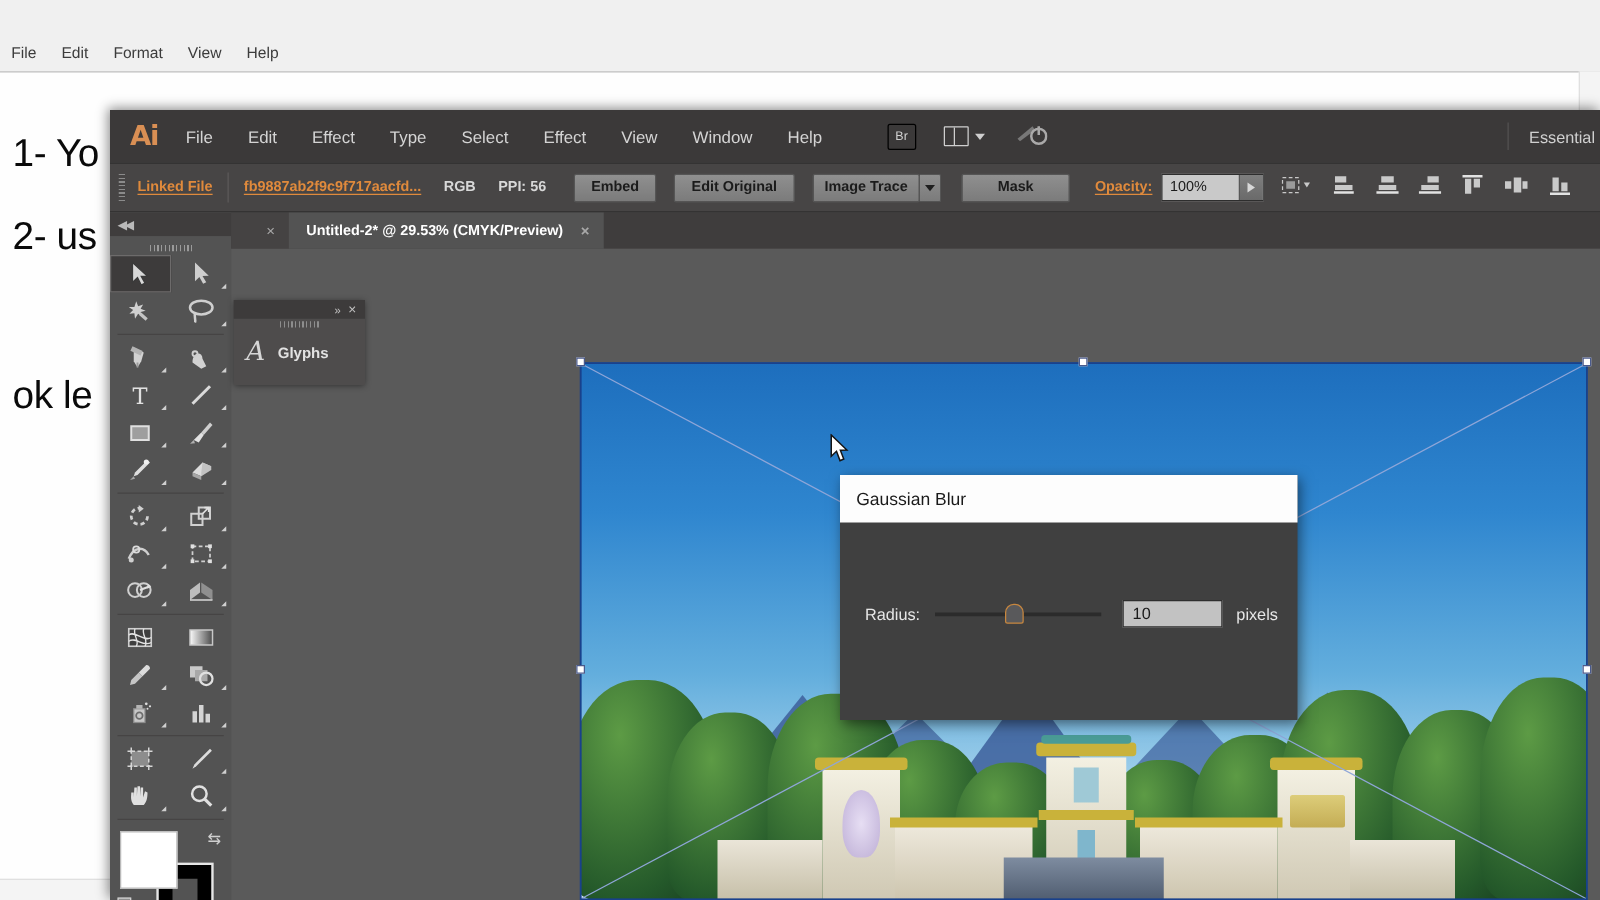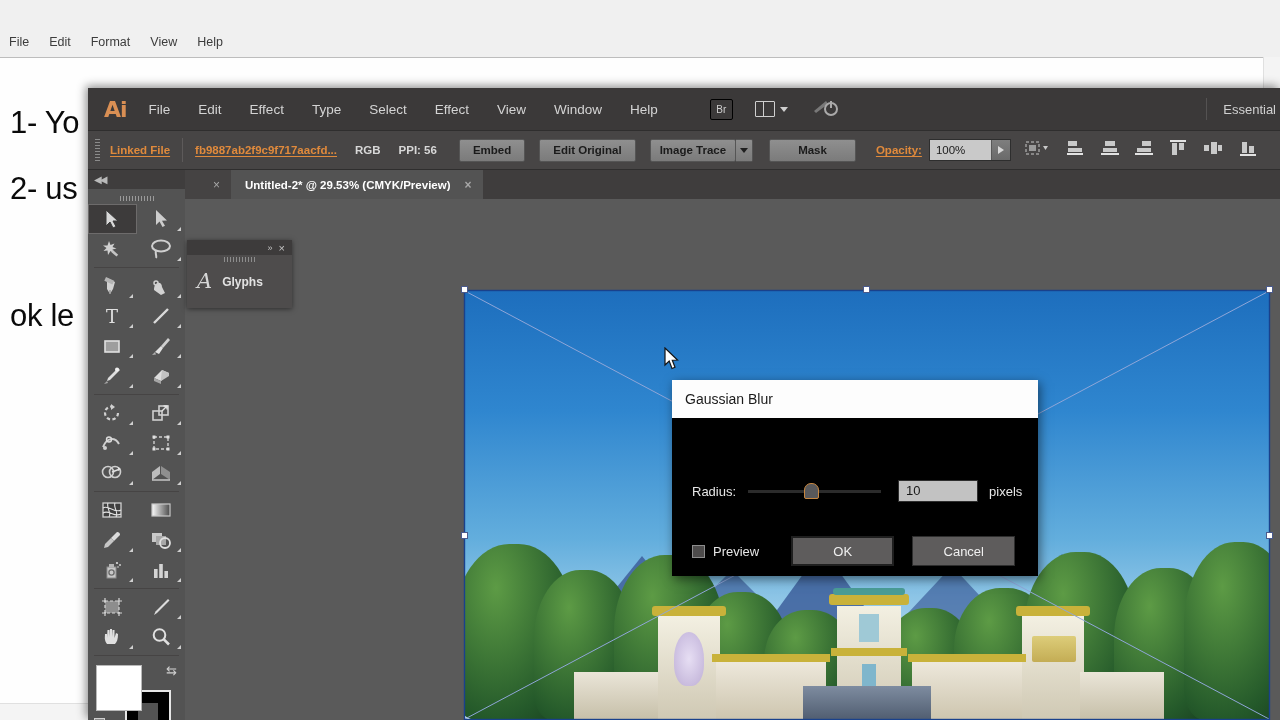--- a/index.html
+++ b/index.html
@@ -281,21 +281,21 @@
     position: absolute; width: 7px; height: 7px; background:#ffffff;
     border: 1px solid #4a5a8c;
   }
 
   
   .cursor { position:absolute; left:664px; top:347px; }
 
   
   .gb-dialog {
     position: absolute; left: 672px; top: 380px; width: 366px; height: 196px;
-    background: #000000; box-shadow: 2px 3px 10px rgba(0,0,0,.5);
+    background: #404040; box-shadow: 2px 3px 10px rgba(0,0,0,.5);
   }
   .gb-title {
     height: 38px; background: #fdfdfd; display: flex; align-items: center;
     padding-left: 13px; font-size: 14px; color: #1a1a1a;
   }
   .gb-body { position: relative; height: 158px; }
   .gb-row1 {
     position: absolute; left: 20px; top: 62px; right: 14px;
     display: flex; align-items: center;
   }
@@ -800,22 +800,16 @@
     <div class="gb-body">
       <div class="gb-row1">
         <span class="gb-lab">Radius:</span>
         <span class="gb-slider">
           <span class="gb-track"></span>
           <span class="gb-thumb"></span>
         </span>
         <span class="gb-input">10</span>
         <span class="gb-units">pixels</span>
       </div>
-      <div class="gb-row2">
-        <span class="gb-check"></span>
-        <span class="gb-ptext">Preview</span>
-        <span class="gb-btn primary">OK</span>
-        <span class="gb-btn">Cancel</span>
-      </div>
     </div>
   </div>
 
 </div>
 
 </body></html>

